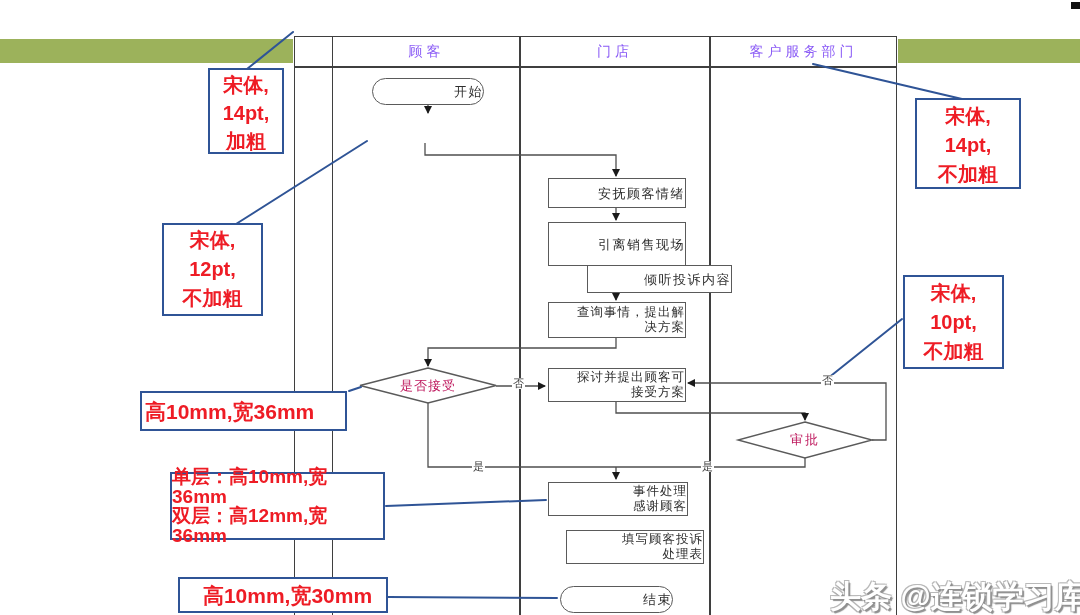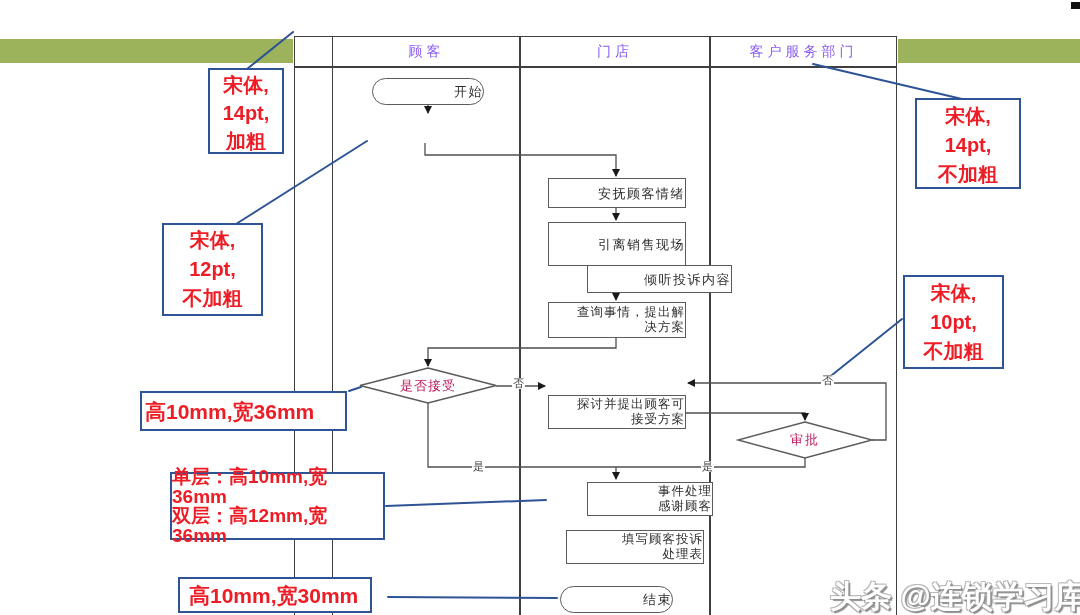--- a/index.html
+++ b/index.html
@@ -38,21 +38,21 @@
   .callout{position:absolute;box-sizing:border-box;border:2px solid var(--annotation-blue,#2f5496);
            background:#fff;color:var(--annotation-red,#ee1c25);font-weight:bold;z-index:5;
            font-family:"Liberation Sans","DejaVu Sans",sans-serif;}
   .co-center{text-align:center;}
   .co-line{display:block;}
   .co-a{left:208px;top:68px;width:76px;height:86px;font-size:20px;line-height:28px;padding-top:1px;}
   .co-b{left:162px;top:223px;width:101px;height:93px;font-size:20px;line-height:29px;padding-top:1px;}
   .co-c{left:140px;top:371px;width:207px;height:40px;font-size:21px;line-height:37px;padding-left:3px;margin-top:20px;}
   .co-d{left:170px;top:472px;width:215px;height:68px;font-size:19px;line-height:19.5px;}
   .co-d-inner{position:relative;top:-7px;}
-  .co-e{left:178px;top:577px;width:194px;height:36px;font-size:21px;line-height:33px;padding-left:9px;}
+  .co-e{left:178px;top:577px;width:210px;height:36px;font-size:21px;line-height:33px;padding-left:9px;text-align:center;}
   .co-f{left:915px;top:98px;width:106px;height:91px;font-size:20px;line-height:29px;padding-top:2px;}
   .co-g{left:903px;top:275px;width:101px;height:94px;font-size:20px;line-height:29px;padding-top:2px;}
   
   .watermark{position:absolute;left:830px;top:576px;z-index:20;white-space:nowrap;
              font-family:"Liberation Sans","DejaVu Sans",sans-serif;font-weight:bold;font-size:31px;
              color:#fff;
              text-shadow:2px 2px 1px #8f8f8f,-1px -1px 0 #b9b9b9,1px -1px 0 #b9b9b9,
                          -1px 1px 0 #b9b9b9,1px 1px 0 #9a9a9a;}
 </style>
 </head>
@@ -126,28 +126,28 @@
   <div class="node" style="left:540px;top:265px;width:145px;height:28px;margin-left:47px;">
     <span>倾听投诉内容</span>
   </div>
   <div class="node small" style="left:548px;top:302px;width:138px;height:36px;">
     <span>查询事情，提出解</span>
     <span>决方案</span>
   </div>
   <div class="dtext" style="left:360px;top:368px;width:136px;height:35px;">
     <span>是否接受</span>
   </div>
-  <div class="node small" style="left:548px;top:368px;width:138px;height:34px;margin-top:27px;">
+  <div class="node small" style="left:548px;top:368px;width:138px;height:34px;">
     <span>探讨并提出顾客可</span>
     <span>接受方案</span>
   </div>
   <div class="dtext" style="left:738px;top:422px;width:134px;height:36px;letter-spacing:2px;">
     <span>审批</span>
   </div>
-  <div class="node small" style="left:548px;top:482px;width:126px;height:34px;margin-left:39px;">
+  <div class="node small" style="left:548px;top:482px;width:140px;height:34px;">
     <span>事件处理</span>
     <span>感谢顾客</span>
   </div>
   <div class="node small" style="left:566px;top:530px;width:138px;height:34px;">
     <span>填写顾客投诉</span>
     <span>处理表</span>
   </div>
   <div class="node oval" style="left:560px;top:586px;width:113px;height:27px;">
     <span>结束</span>
   </div>

